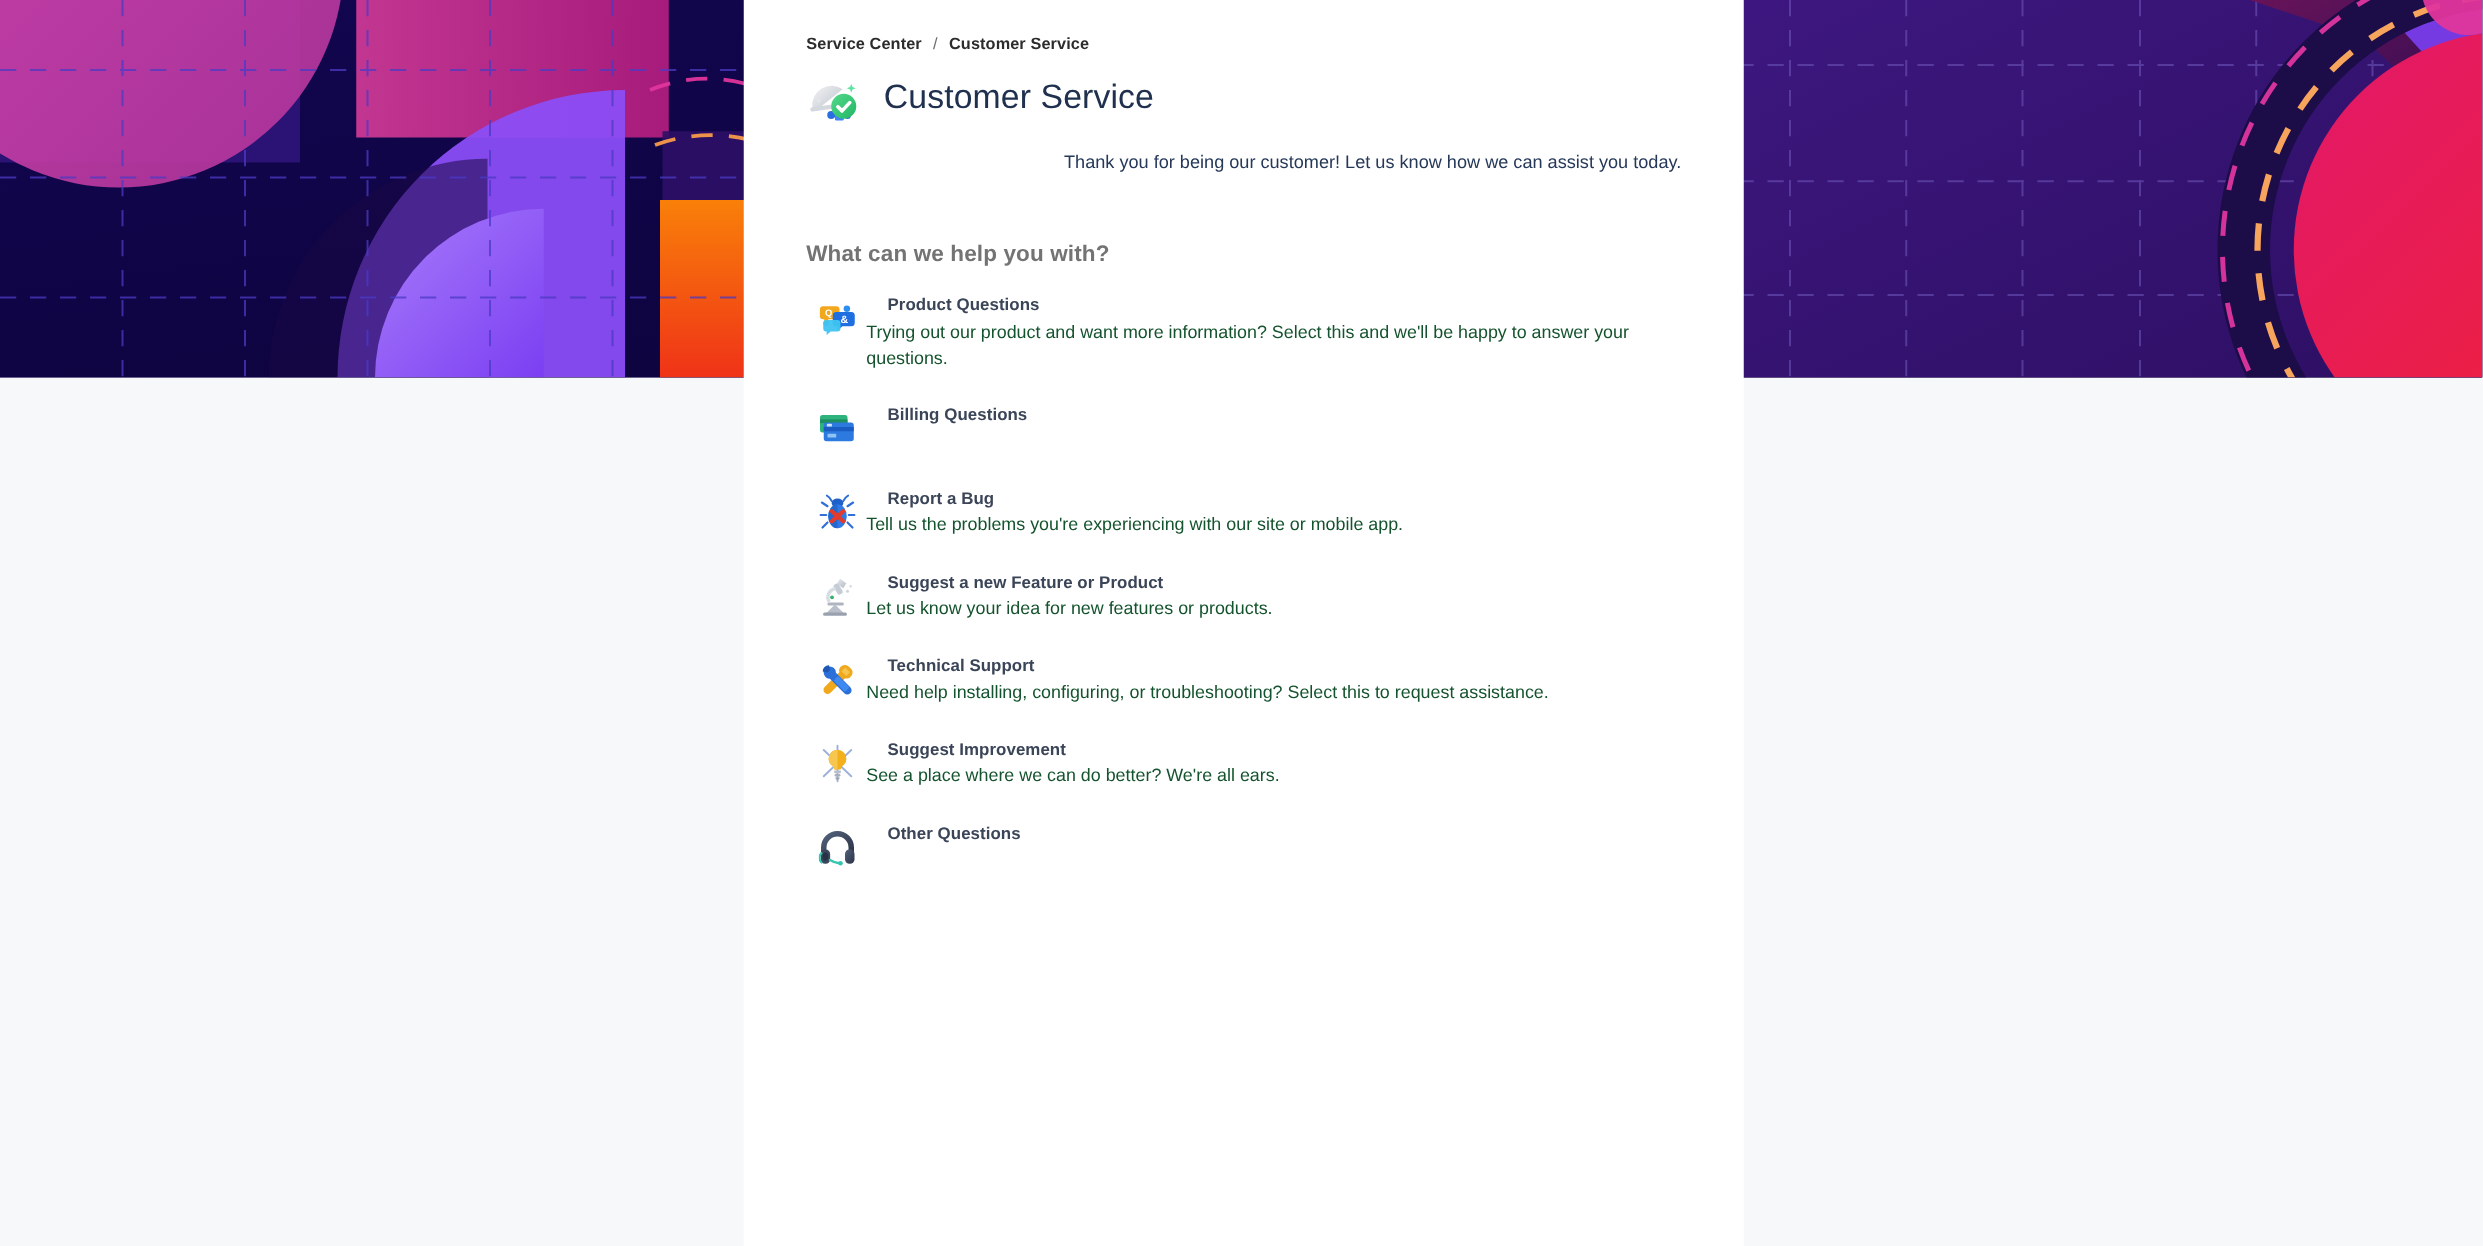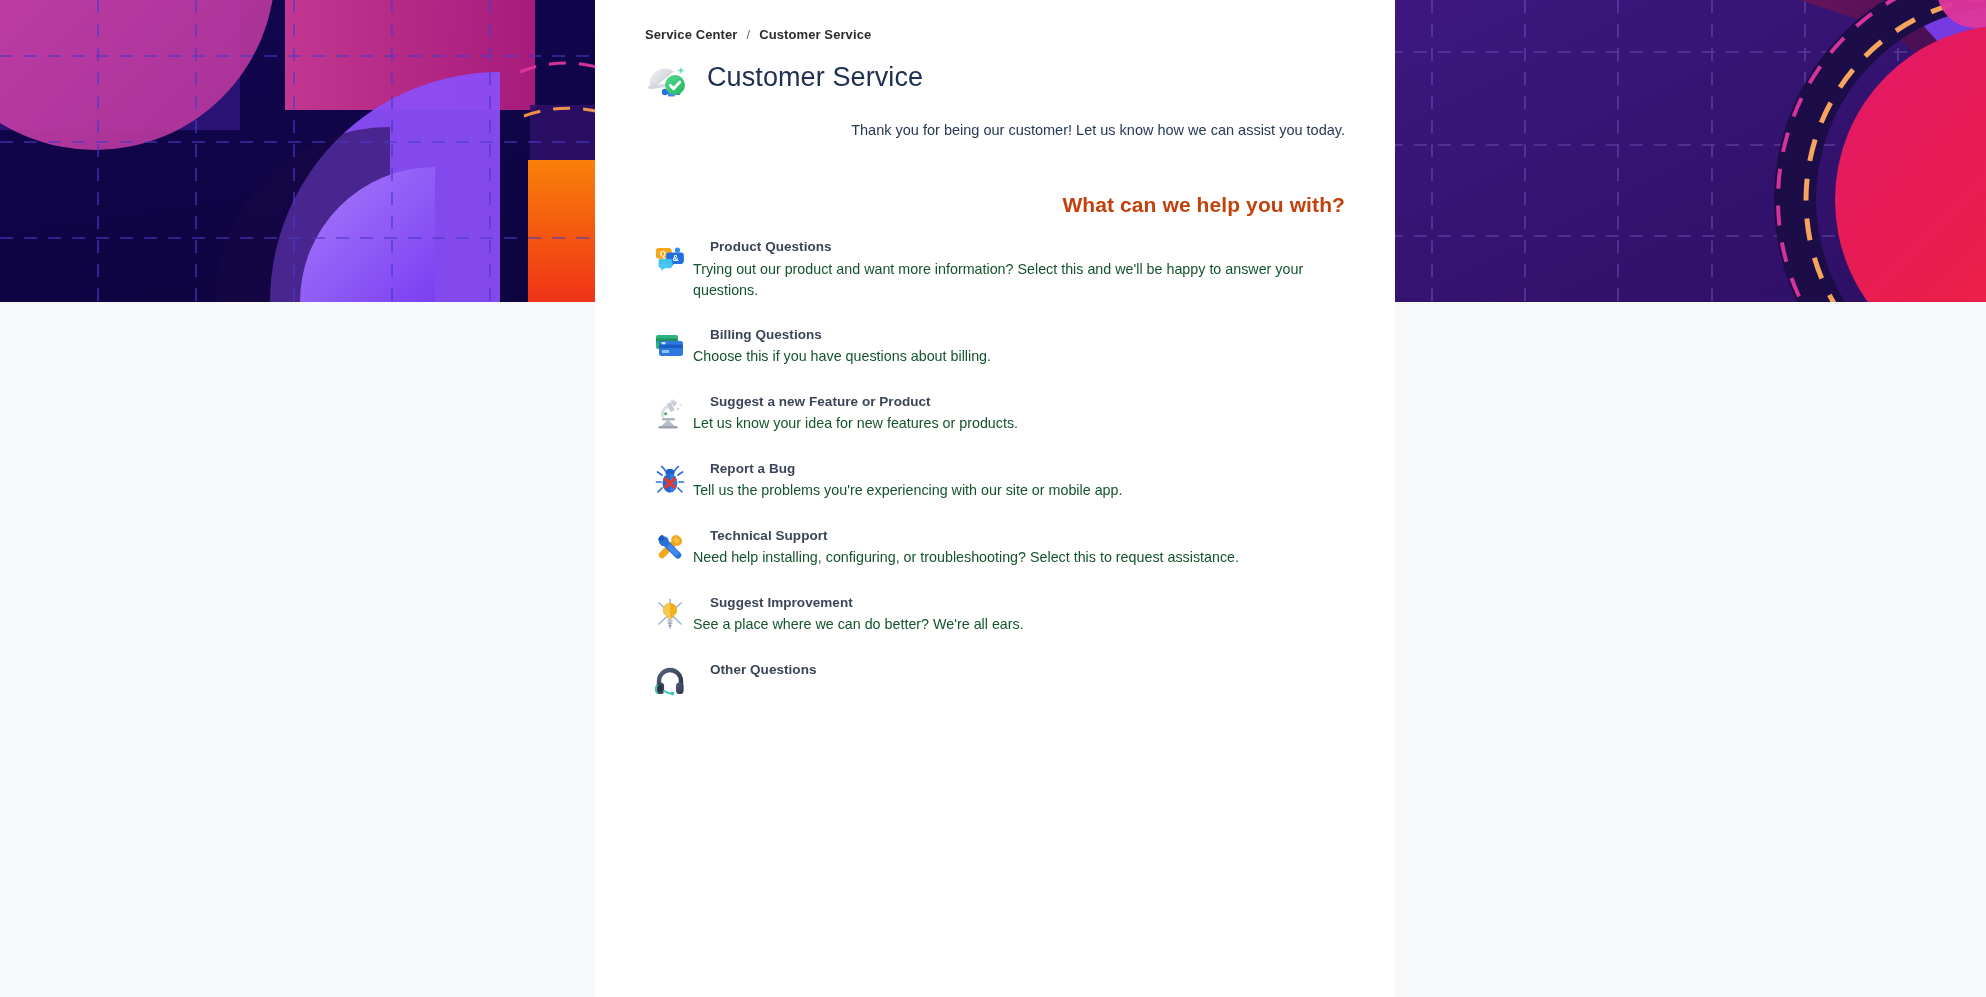--- a/index.html
+++ b/index.html
@@ -71,25 +71,24 @@
   .intro {
     margin: 18px 0 0 0;
     font-size: 14.5px;
     color: #253858;
     line-height: 1.45;
     text-align: right;
   }
 
   .section-title {
     margin: 52px 0 0 0;
-    font-size: 21px;
+    font-size: 18px;
     font-weight: bold;
-    color: #c2410c;
+    color: #737373;
     letter-spacing: .1px;
-    text-align: right;
   }
 
   
   #request-list { margin-top: 19px; }
 
   .request-item {
     display: flex;
     align-items: flex-start;
     gap: 0;
     margin-bottom: 23px;
@@ -298,21 +297,45 @@
             <rect x="2" y="3" width="22" height="14" rx="2" fill="#2fb37c"></rect>
             <rect x="2" y="6.5" width="22" height="3" fill="#1d8f61"></rect>
             <rect x="5" y="9" width="24" height="15" rx="2.2" fill="#2c7ae0"></rect>
             <rect x="5" y="12.6" width="24" height="3.4" fill="#1b5cc2"></rect>
             <rect x="8" y="18" width="7" height="3" rx=".7" fill="#8fc2f5"></rect>
             <rect x="7.5" y="10" width="4" height="2.2" rx=".5" fill="#cfe3fb"></rect>
           </svg>
         </span>
         <div class="req-text">
           <div class="req-title">Billing Questions</div>
-          <div class="req-desc">Choose this if you have questions about billing.</div>
+        </div>
+      </div>
+
+      <div class="request-item">
+        <span class="req-icon-wrap">
+          <svg width="30" height="32" viewBox="0 0 30 32">
+            <g stroke="#2f6fd8" stroke-width="1.7" stroke-linecap="round" fill="none">
+              <path d="M7 11 L2.5 8"></path>
+                <path d="M23 11 L27.5 8"></path>
+              <path d="M6 18 L1.5 18"></path>
+                <path d="M24 18 L28.5 18"></path>
+              <path d="M7 24 L3 28"></path>
+                <path d="M23 24 L27 28"></path>
+            </g>
+            <path d="M10.5 7 q-2 -3.5 -4 -4.5" stroke="#2f6fd8" stroke-width="1.6" fill="none" stroke-linecap="round"></path>
+            <path d="M19.5 7 q2 -3.5 4 -4.5" stroke="#2f6fd8" stroke-width="1.6" fill="none" stroke-linecap="round"></path>
+            <ellipse cx="15" cy="8.5" rx="4.6" ry="3.8" fill="#1f5fc9"></ellipse>
+            <ellipse cx="15" cy="19" rx="7.4" ry="9.6" fill="#2f7ae6"></ellipse>
+            <path d="M15 9.6 a7.4 9.6 0 0 0 -7.4 9.4 a7.4 9.6 0 0 0 7.4 9.6 Z" fill="#2467cf"></path>
+            <path d="M10.5 15 L19.5 23 M19.5 15 L10.5 23" stroke="#e23b2e" stroke-width="3.4" stroke-linecap="round"></path>
+          </svg>
+        </span>
+        <div class="req-text">
+          <div class="req-title">Report a Bug</div>
+          <div class="req-desc">Tell us the problems you're experiencing with our site or mobile app.</div>
         </div>
       </div>
 
       <div class="request-item">
         <span class="req-icon-wrap">
           <svg width="30" height="34" viewBox="0 0 30 34">
             <defs>
               <linearGradient id="metal" x1="0" y1="0" x2="1" y2="1">
                 <stop offset="0" stop-color="#e9ebef"></stop>
                   <stop offset="1" stop-color="#b3b9c4"></stop>
@@ -330,45 +353,20 @@
           </svg>
         </span>
         <div class="req-text">
           <div class="req-title">Suggest a new Feature or Product</div>
           <div class="req-desc">Let us know your idea for new features or products.</div>
         </div>
       </div>
 
       <div class="request-item">
         <span class="req-icon-wrap">
-          <svg width="30" height="32" viewBox="0 0 30 32">
-            <g stroke="#2f6fd8" stroke-width="1.7" stroke-linecap="round" fill="none">
-              <path d="M7 11 L2.5 8"></path>
-                <path d="M23 11 L27.5 8"></path>
-              <path d="M6 18 L1.5 18"></path>
-                <path d="M24 18 L28.5 18"></path>
-              <path d="M7 24 L3 28"></path>
-                <path d="M23 24 L27 28"></path>
-            </g>
-            <path d="M10.5 7 q-2 -3.5 -4 -4.5" stroke="#2f6fd8" stroke-width="1.6" fill="none" stroke-linecap="round"></path>
-            <path d="M19.5 7 q2 -3.5 4 -4.5" stroke="#2f6fd8" stroke-width="1.6" fill="none" stroke-linecap="round"></path>
-            <ellipse cx="15" cy="8.5" rx="4.6" ry="3.8" fill="#1f5fc9"></ellipse>
-            <ellipse cx="15" cy="19" rx="7.4" ry="9.6" fill="#2f7ae6"></ellipse>
-            <path d="M15 9.6 a7.4 9.6 0 0 0 -7.4 9.4 a7.4 9.6 0 0 0 7.4 9.6 Z" fill="#2467cf"></path>
-            <path d="M10.5 15 L19.5 23 M19.5 15 L10.5 23" stroke="#e23b2e" stroke-width="3.4" stroke-linecap="round"></path>
-          </svg>
-        </span>
-        <div class="req-text">
-          <div class="req-title">Report a Bug</div>
-          <div class="req-desc">Tell us the problems you're experiencing with our site or mobile app.</div>
-        </div>
-      </div>
-
-      <div class="request-item">
-        <span class="req-icon-wrap">
           <svg width="32" height="32" viewBox="0 0 32 32">
             <g transform="rotate(45 16 16)">
               <path d="M15 2 a4.6 4.6 0 0 0 -2.3 8.6 v16.6 a3.3 3.3 0 0 0 6.6 0 V10.6 A4.6 4.6 0 0 0 17 2 Z" fill="#f0a81d"></path>
               <path d="M13.3 4.6 h5.4 v4.2 h-5.4 Z" fill="#f7c44e"></path>
             </g>
             <g transform="rotate(-45 16 16)">
               <path d="M16 2.5 a5 5 0 0 0 -3.6 8.5 l0 16.3 a3.4 3.4 0 0 0 6.8 0 V11 A5 5 0 0 0 16 2.5 Z" fill="#2b6fd8"></path>
               <path d="M12.4 2.8 l2.2 3.3 l2.8 0 l2.2 -3.3 a5 5 0 0 0 -7.2 0 Z" fill="#1f57b5"></path>
               <rect x="13.4" y="14" width="5.2" height="13" rx="1.3" fill="#3f8af0"></rect>
             </g>

